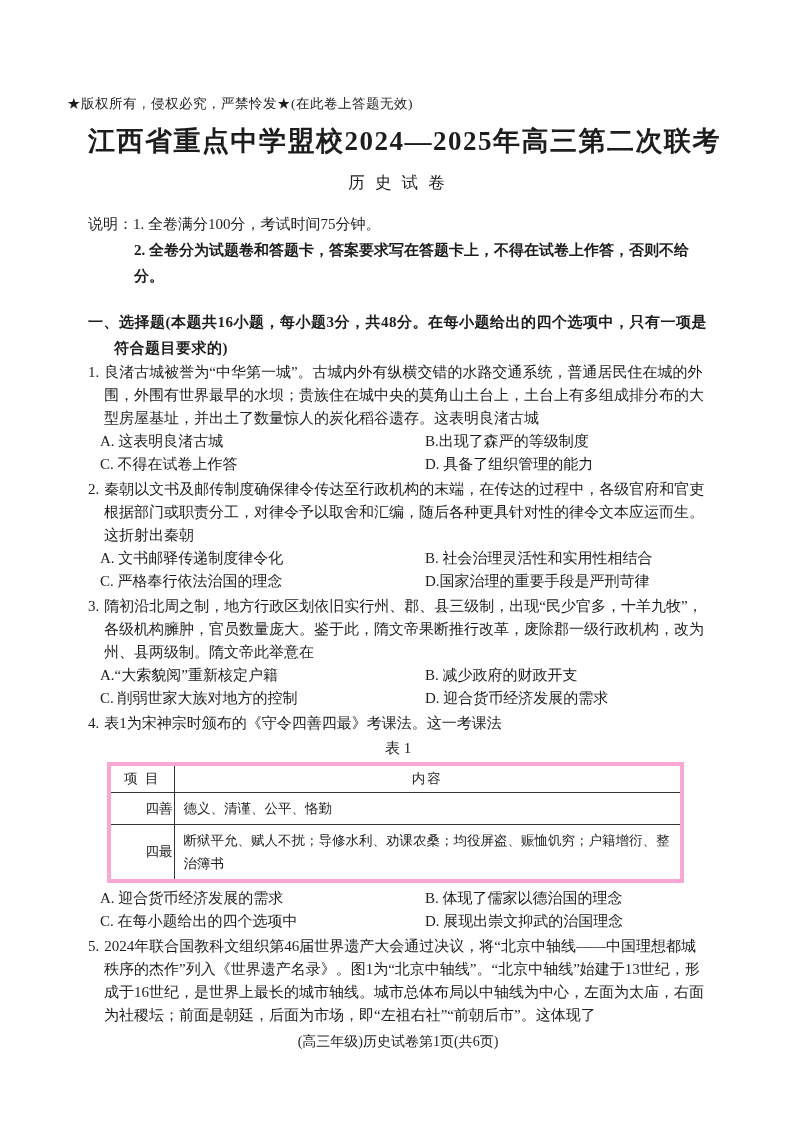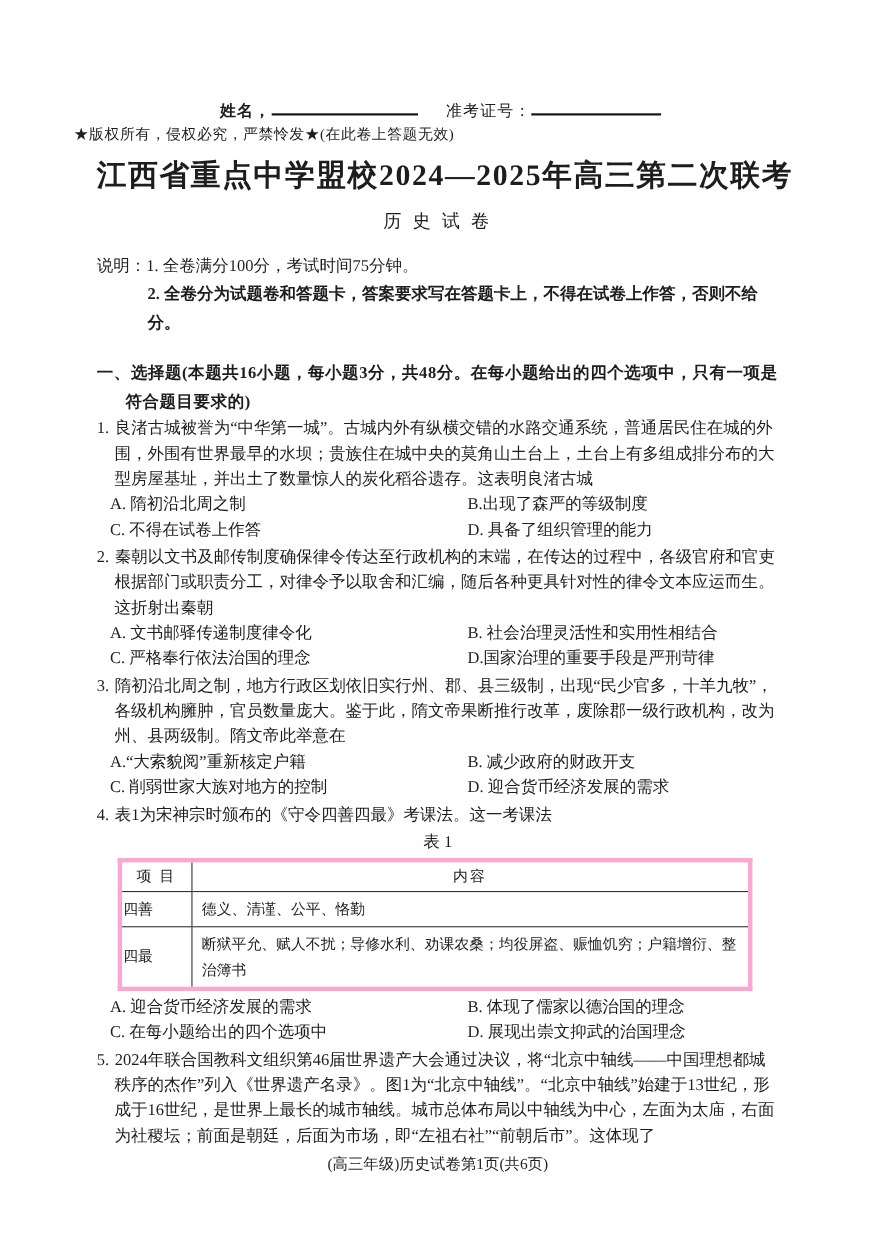--- a/index.html
+++ b/index.html
@@ -37,52 +37,49 @@
   .question { font-size: 15px; line-height: 23px; margin-bottom: 2px; }
   .stem { padding-left: 16px; text-indent: -16px; }
   .qnum { padding-right: 5px; }
   .options { display: grid; grid-template-columns: 325px 1fr; padding-left: 12px; }
   .option { line-height: 23px; }
   
   .table-caption { text-align: center; font-size: 15px; line-height: 24px; margin-top: 1px; }
   table.t1 { border-collapse: collapse; margin: 2px 0 4px 19px; border: 4px solid #f9a8d4; font-size: 13.5px; }
   .t1 th, .t1 td { border: 1px solid #333; }
   .t1 th { font-weight: normal; height: 28px; text-align: center; letter-spacing: 2px; }
-  .t1 td.c1 { width: 65px; text-align: left; height: 27px; }
+  .t1 td.c1 { width: 65px; text-align: right; height: 27px; }
   .t1 td.c2 { width: 508px; padding: 4px 9px; text-align: left; }
   .t1 th.c2h { width: 508px; }
   
   .footer { margin-top: 5px; text-align: center; font-size: 14px; line-height: 20px; }
 </style>
 </head>
 <body>
 
 <div class="page">
 
-  <div class="name-line">
-    <span class="name-label">姓名，</span><span class="blank blank-name"></span><span class="exam-label">准考证号：</span><span class="blank blank-exam"></span>
-  </div>
 
   <div class="copyright">★版权所有，侵权必究，严禁怜发★(在此卷上答题无效)</div>
 
   <div class="title">江西省重点中学盟校2024—2025年高三第二次联考</div>
 
   <div class="subject">历 史 试 卷</div>
 
   <div class="notes">
     <div><span>说明：</span><span>1. 全卷满分100分，考试时间75分钟。</span></div>
     <div class="notes-line2">2. 全卷分为试题卷和答题卡，答案要求写在答题卡上，不得在试卷上作答，否则不给分。</div>
   </div>
 
   <div class="section-heading">一、选择题(本题共16小题，每小题3分，共48分。在每小题给出的四个选项中，只有一项是符合题目要求的)</div>
 
   <div class="question">
     <div class="stem"><span class="qnum">1.</span><span>良渚古城被誉为“中华第一城”。古城内外有纵横交错的水路交通系统，普通居民住在城的外围，外围有世界最早的水坝；贵族住在城中央的莫角山土台上，土台上有多组成排分布的大型房屋基址，并出土了数量惊人的炭化稻谷遗存。这表明良渚古城</span></div>
     <div class="options">
-      <span class="option">A. 隋初沿北周之制</span>
+      <span class="option">A. 这表明良渚古城</span>
       <span class="option">B.出现了森严的等级制度</span>
       <span class="option">C. 不得在试卷上作答</span>
       <span class="option">D. 具备了组织管理的能力</span>
     </div>
   </div>
 
   <div class="question">
     <div class="stem"><span class="qnum">2.</span><span>秦朝以文书及邮传制度确保律令传达至行政机构的末端，在传达的过程中，各级官府和官吏根据部门或职责分工，对律令予以取舍和汇编，随后各种更具针对性的律令文本应运而生。这折射出秦朝</span></div>
     <div class="options">
       <span class="option">A. 文书邮驿传递制度律令化</span>

